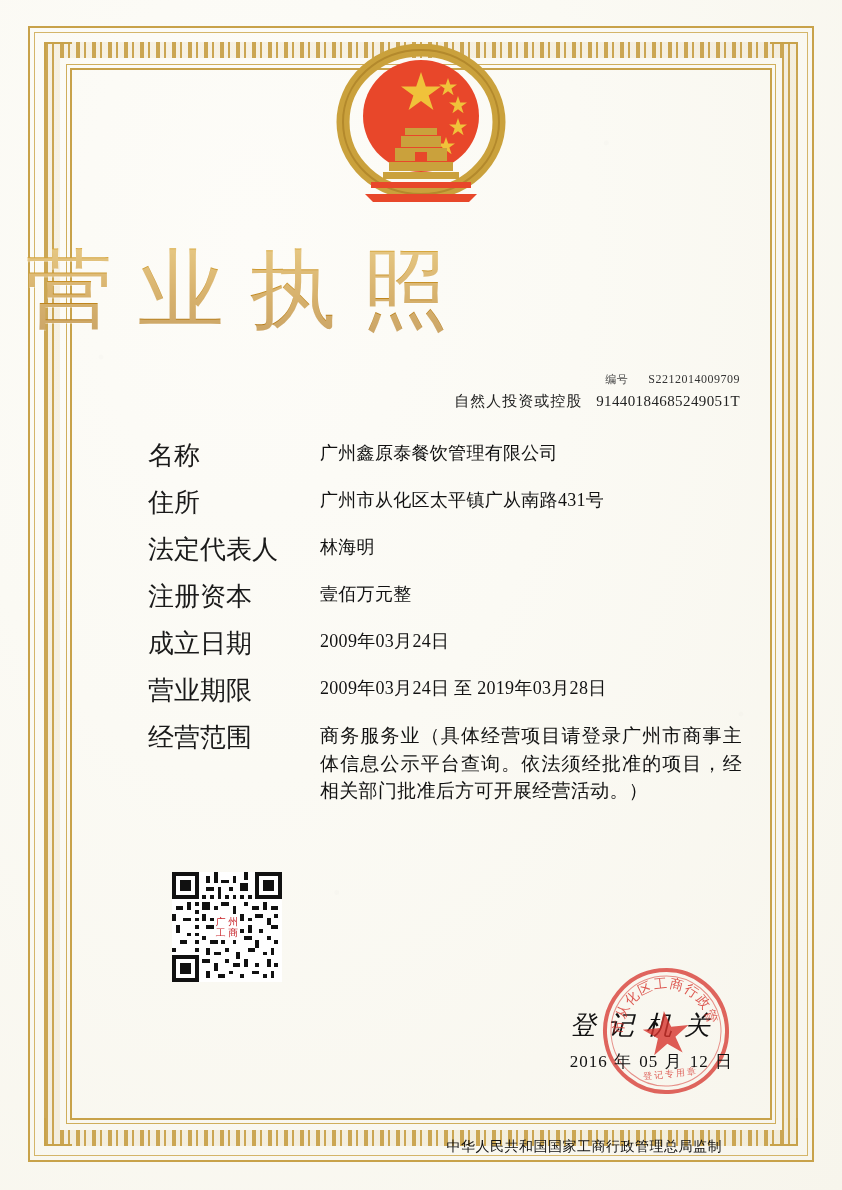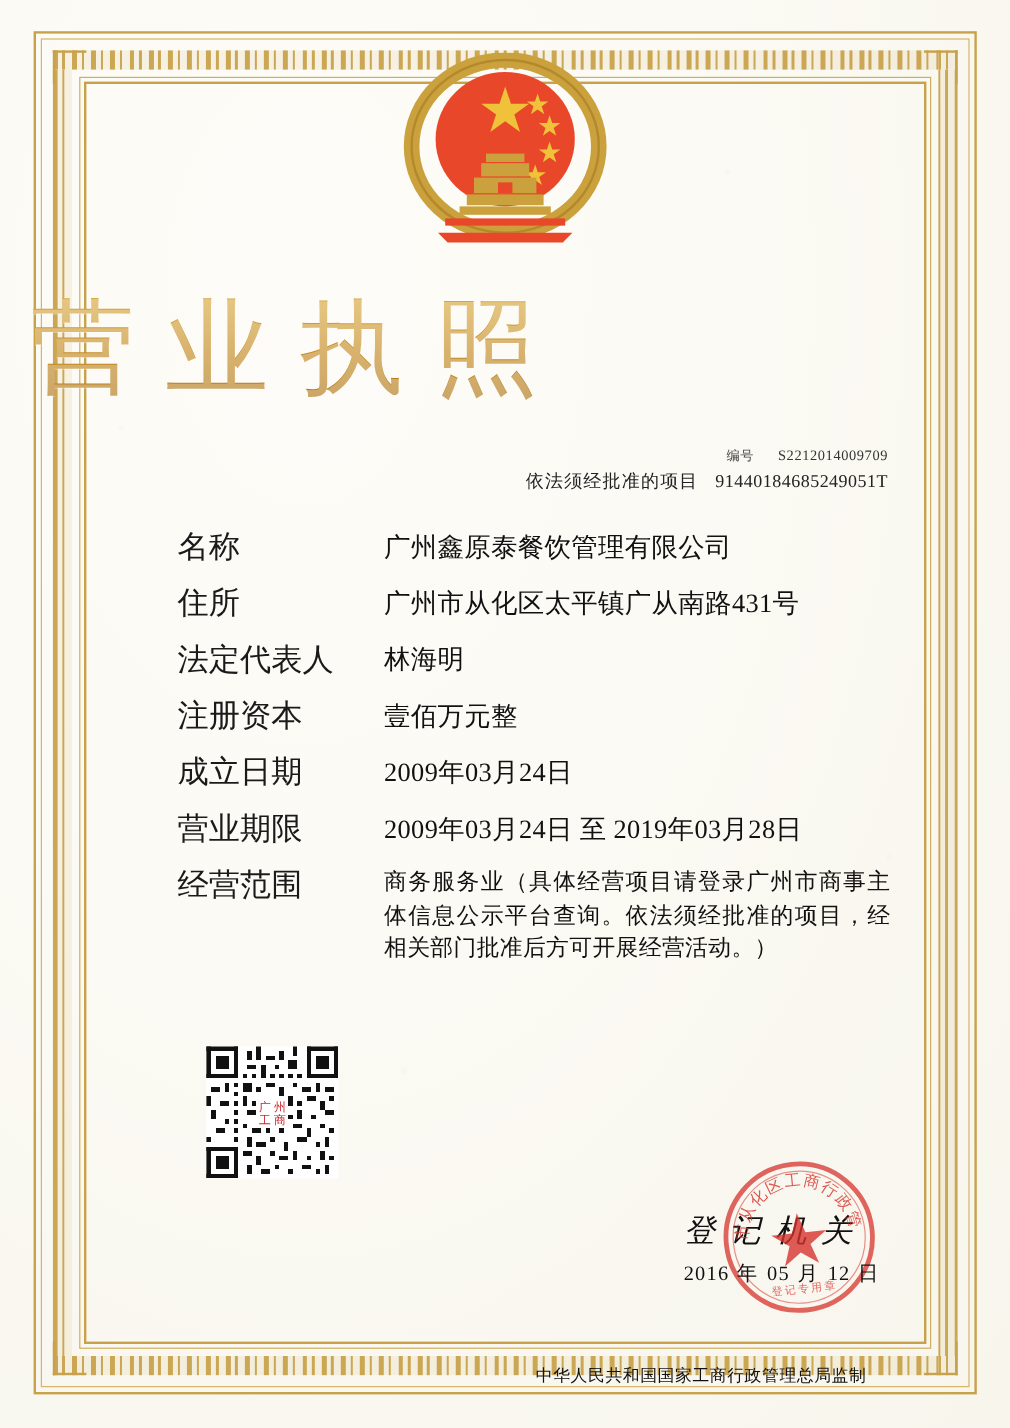--- a/index.html
+++ b/index.html
@@ -102,21 +102,21 @@
   .row .label{
     width:172px;flex:0 0 172px;
     font-size:26px;color:#1a1a1a;
     letter-spacing:0px;
     display:flex;justify-content:space-between;
     padding-right:14px;
     box-sizing:border-box;
     font-weight:500;
   }
   .row .value{
-    font-size:22px;color:#111;line-height:1.45;
+    font-size:18px;color:#111;line-height:1.45;
     letter-spacing:.3px;
     padding-top:2px;
   }
   .row .value.small{font-size:19px;}
   .scope{
     max-width:430px;
     text-align:justify;
   }
   .label span{display:inline-block;}
   
@@ -201,21 +201,21 @@
   </div>
 
   <div class="title">营业执照</div>
 
   <div class="reg-no">
     <span class="lbl">编号</span>
     <span class="val">S2212014009709</span>
   </div>
 
   <div class="credit">
-    <span class="lbl">依法须经批准的项目</span>
+    <span class="lbl">自然人投资或控股</span>
     <span class="val">91440184685249051T</span>
   </div>
 
   <div class="fields">
 
     <div class="row">
       <div class="label">
         <span class="lbl-spread"><span>名</span><span>称</span></span>
       </div>
       <div class="value">广州鑫原泰餐饮管理有限公司</div>

